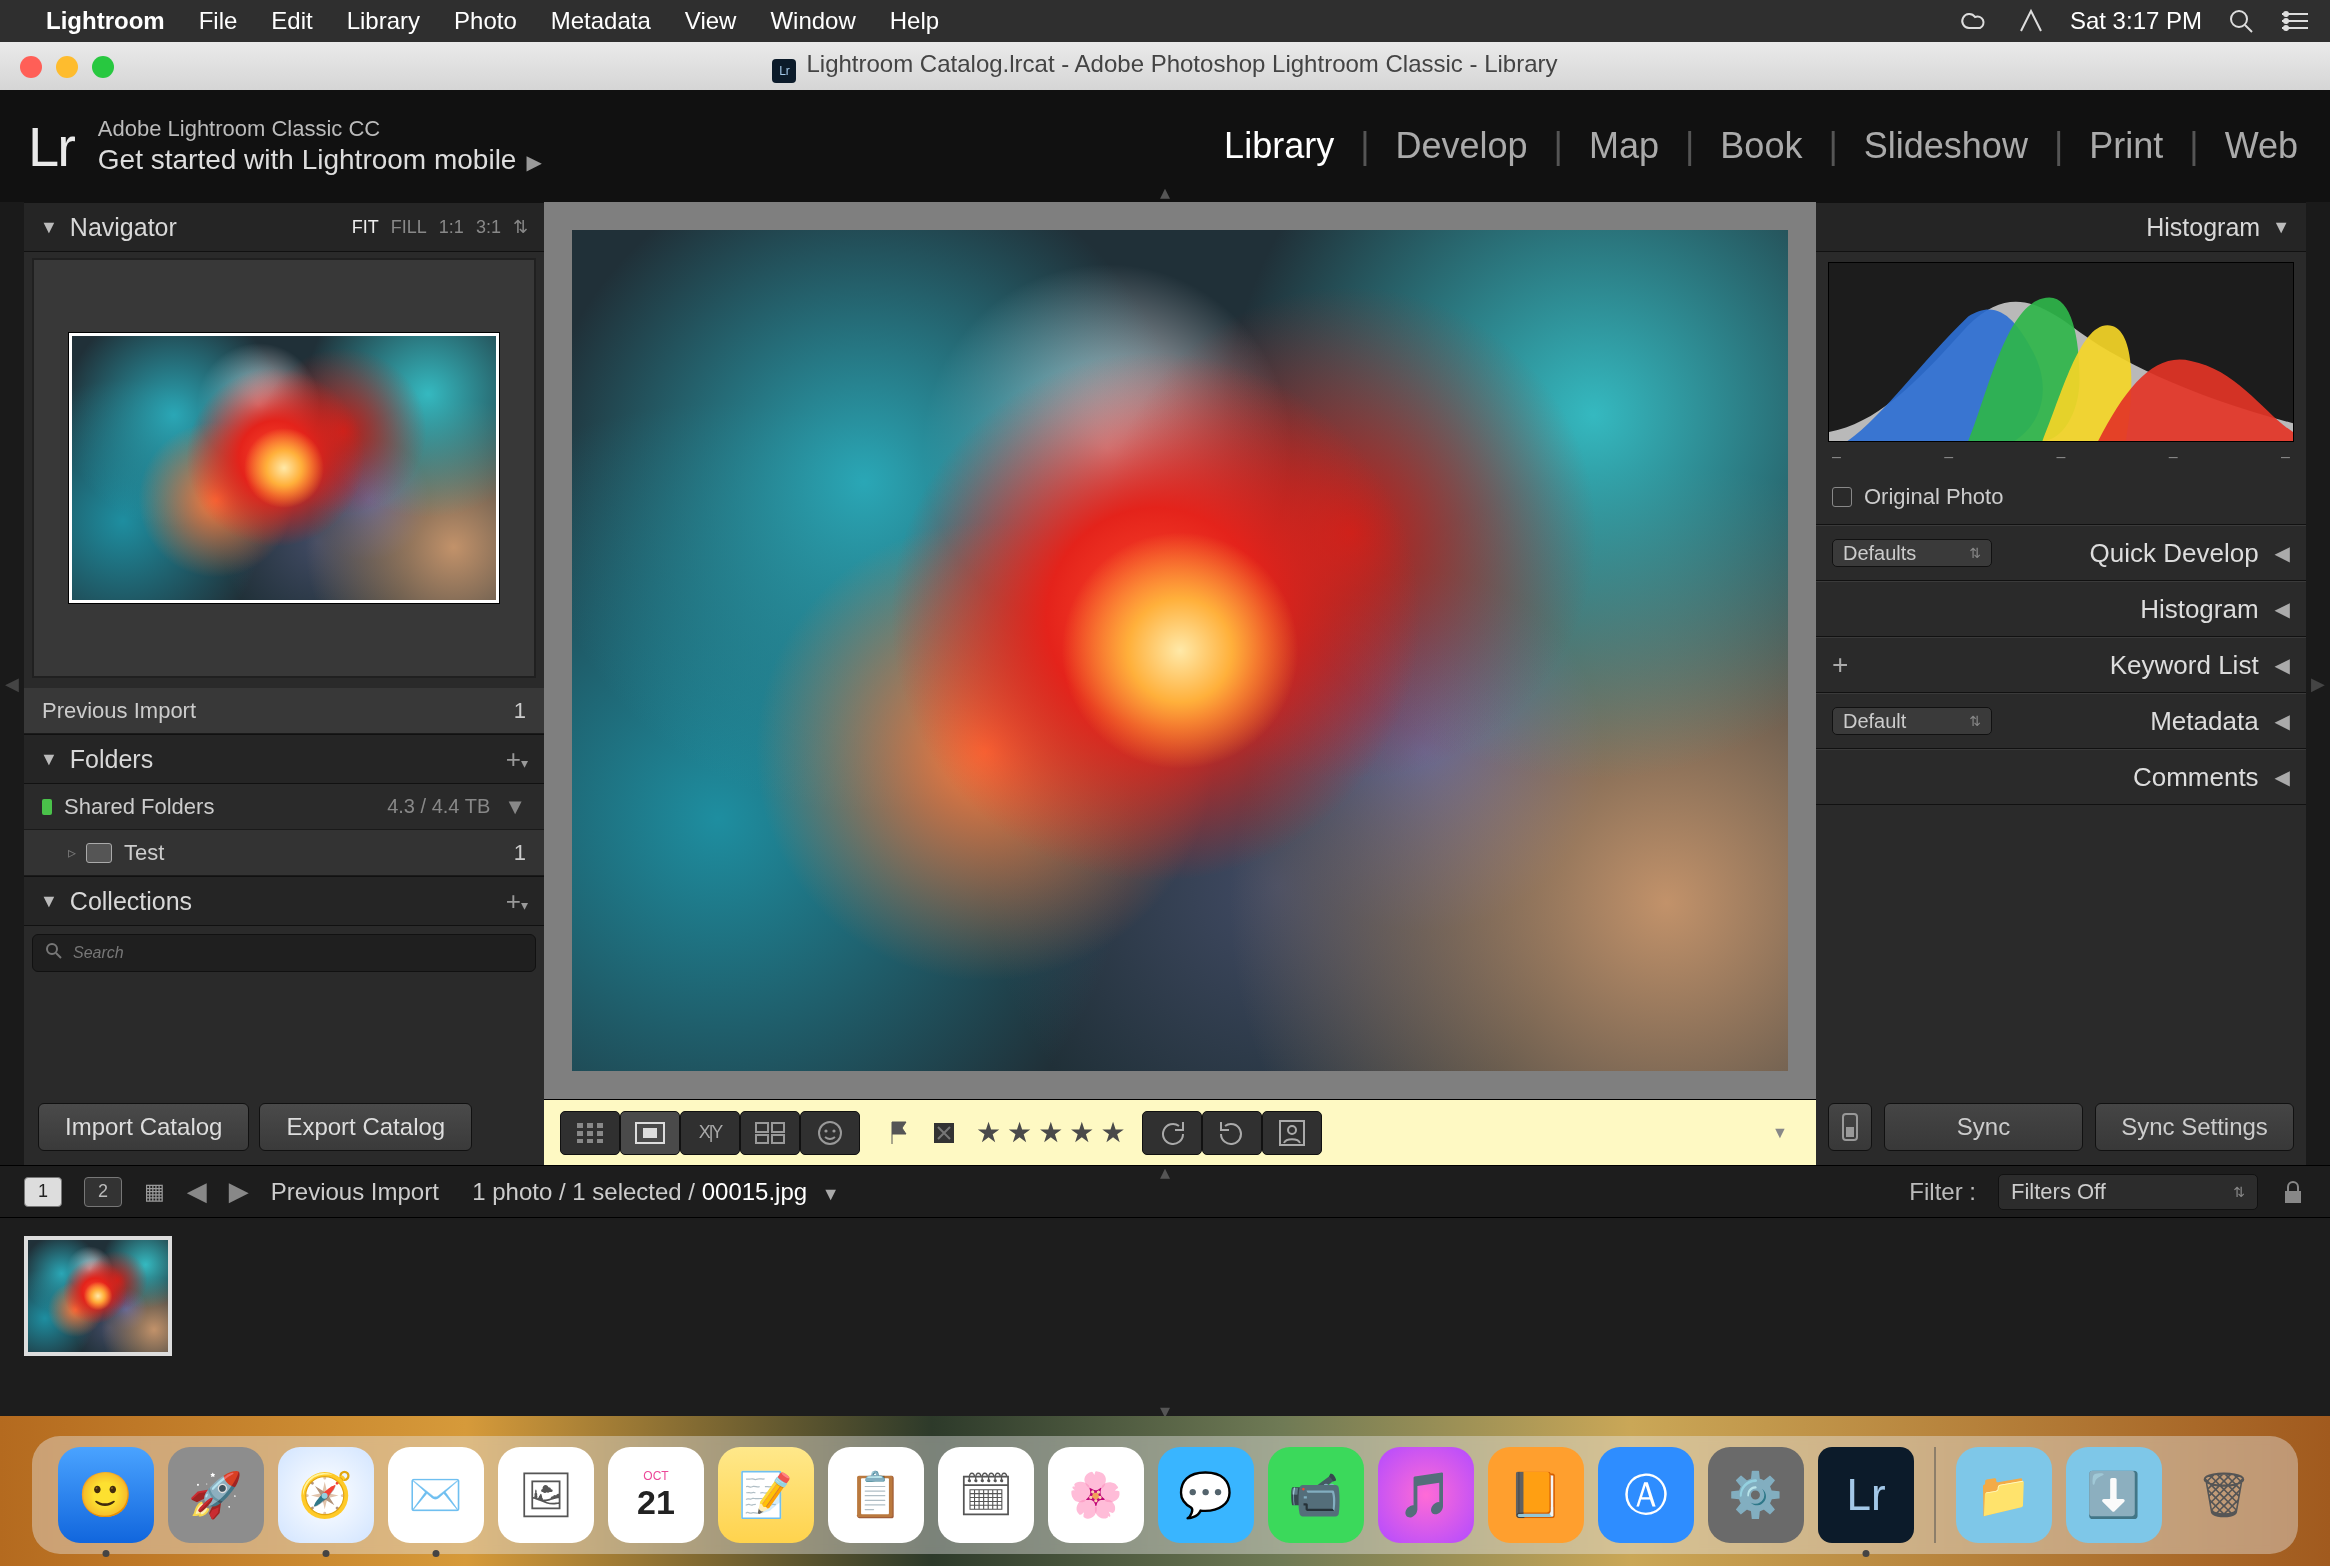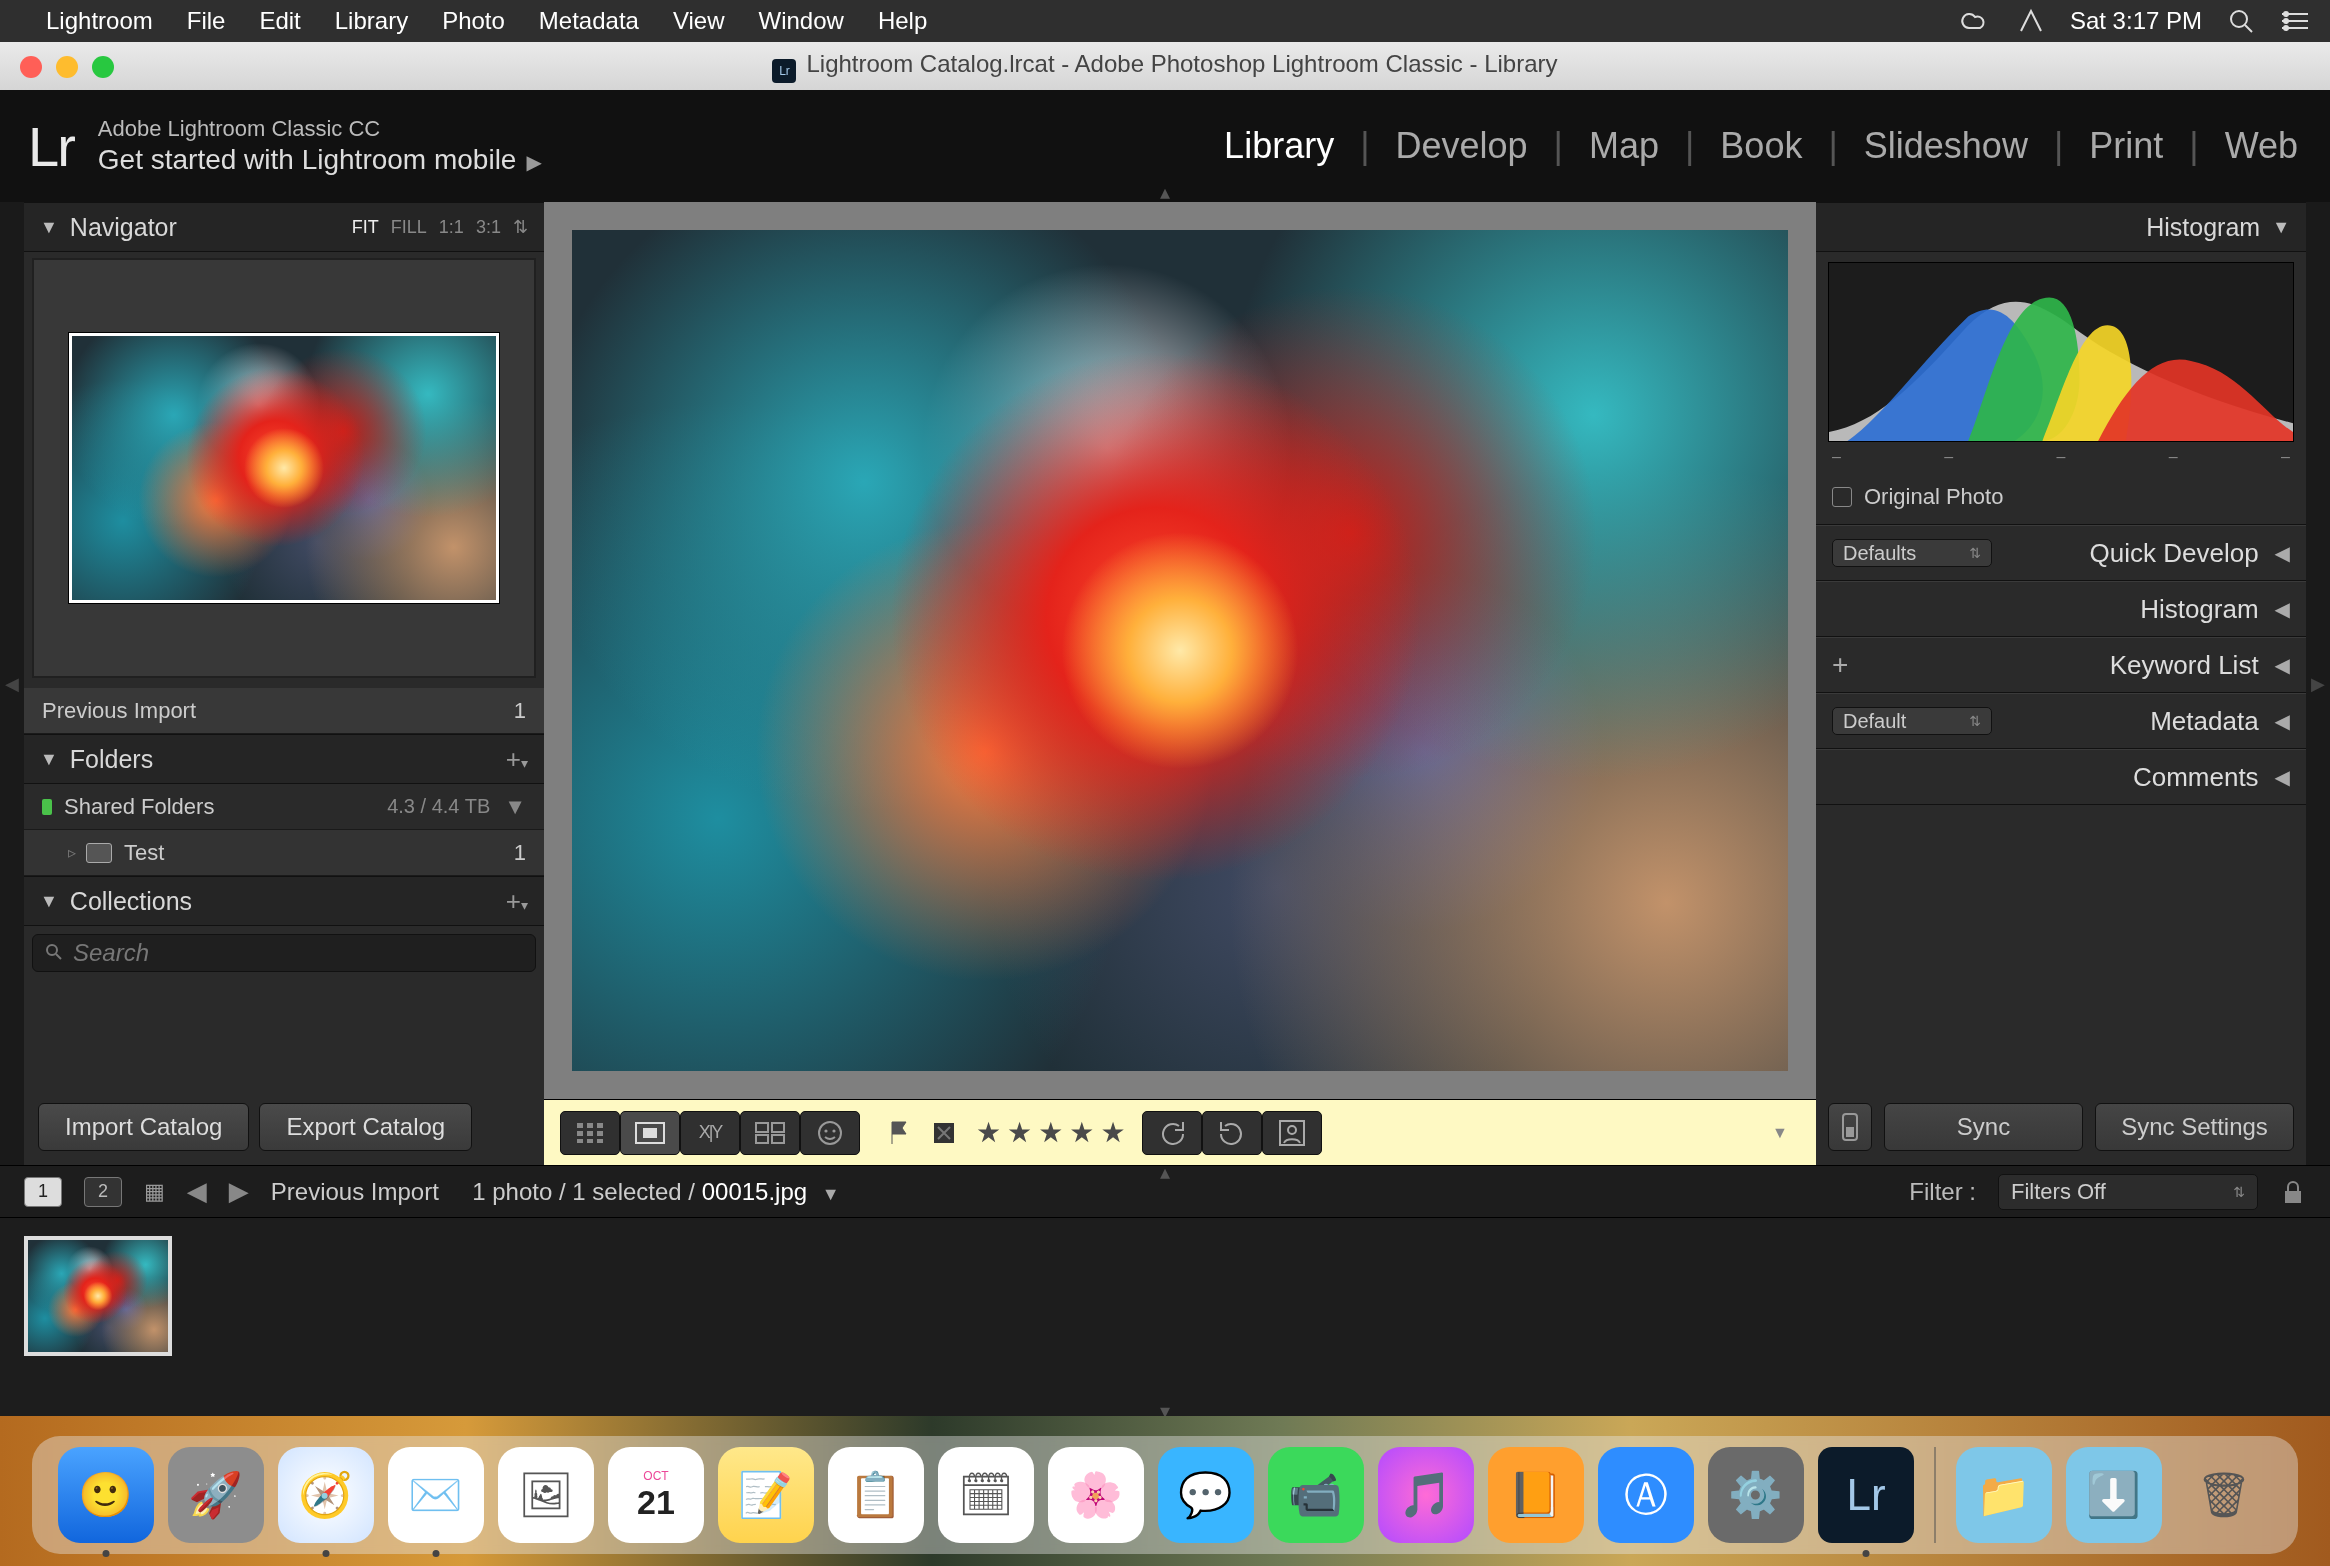--- a/index.html
+++ b/index.html
@@ -1,21 +1,21 @@
 <!DOCTYPE html>
 <html><head>
 <meta charset="utf-8">
 <style>
   html,body{margin:0;padding:0;width:2330px;height:1566px;background:#000;overflow:hidden;font-family:"Myriad Pro","Helvetica Neue",Helvetica,Arial,sans-serif;color:#ccc;font-weight:300;-webkit-font-smoothing:antialiased}
   *{box-sizing:border-box}
   
   .menubar{position:absolute;left:0;top:0;width:100%;height:42px;background:#2f2f2f;display:flex;align-items:center;color:#fff;font-size:24px;padding:0 20px}
   .apple{font-size:26px;margin-right:26px}
   .menubar .m{margin-right:34px;font-weight:300}
-  .menubar .m.bold{font-weight:400}
+  .menubar .m.bold{font-weight:700}
   .menubar .right{margin-left:auto;display:flex;align-items:center;gap:26px}
   .menubar .right svg{display:block}
   
   .titlebar{position:absolute;left:0;top:42px;width:100%;height:50px;background:linear-gradient(#eaeaea,#d5d5d5);display:flex;align-items:center;justify-content:center;border-bottom:1px solid #aaa}
   .traffic{position:absolute;left:20px;top:14px;display:flex;gap:14px}
   .tlight{width:22px;height:22px;border-radius:50%}
   .tlight.red{background:#ff5f57}
   .tlight.yel{background:#febc2e}
   .tlight.grn{background:#28c840}
   .titlebar .t{color:#444;font-size:24px}
@@ -56,21 +56,21 @@
   
   .row{display:flex;align-items:center;height:46px;padding:0 18px;font-size:22px;color:#ccc;background:#333;border-bottom:1px solid #1a1a1a}
   .row .grow{flex:1}
   .row .num{color:#ccc}
   .row.dark{background:#2a2a2a}
   .row.sub{padding-left:44px}
   .row .folder{width:26px;height:20px;border:1px solid #aaa;border-radius:3px;margin-right:12px;background:#555}
   .row .led{width:10px;height:16px;background:#4ac24a;border-radius:2px;margin-right:12px}
   
   .searchwrap{padding:8px}
-  .search{height:38px;background:#1f1f1f;border:1px solid #111;border-radius:6px;display:flex;align-items:center;padding:0 12px;color:#777;font-size:24px;font-style:italic;gap:10px}
+  .search{height:38px;background:#1f1f1f;border:1px solid #111;border-radius:6px;display:flex;align-items:center;padding:0 12px;color:#777;font-size:16px;font-style:italic;gap:10px}
   
   .lbtns{display:flex;gap:10px;padding:14px 14px;margin-top:auto;background:#2a2a2a}
   .lbtn{flex:0 0 auto;height:48px;padding:0 26px;display:flex;align-items:center;justify-content:center;background:linear-gradient(#4a4a4a,#3a3a3a);border:1px solid #111;border-radius:6px;color:#ddd;font-size:24px}
   
   .loupe{flex:1;display:flex;align-items:center;justify-content:center;padding:28px}
   .photo{width:100%;height:100%;background:#222}
   
   .ctool{height:66px;background:#fef9c3;border-top:1px solid #000;display:flex;align-items:center;padding:16px 16px}
   .tbtn{width:60px;height:44px;border:1px solid #111;border-radius:5px;background:#303030;display:flex;align-items:center;justify-content:center;color:#aaa;font-size:22px}
   .tbtn.active{background:#4a4a4a;color:#fff}

